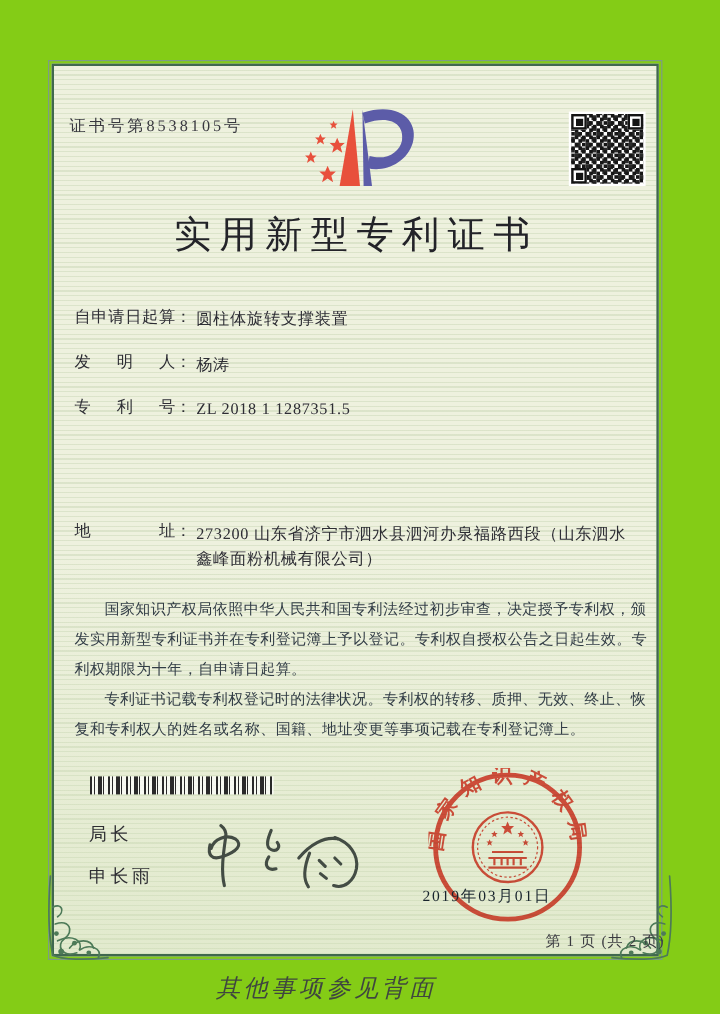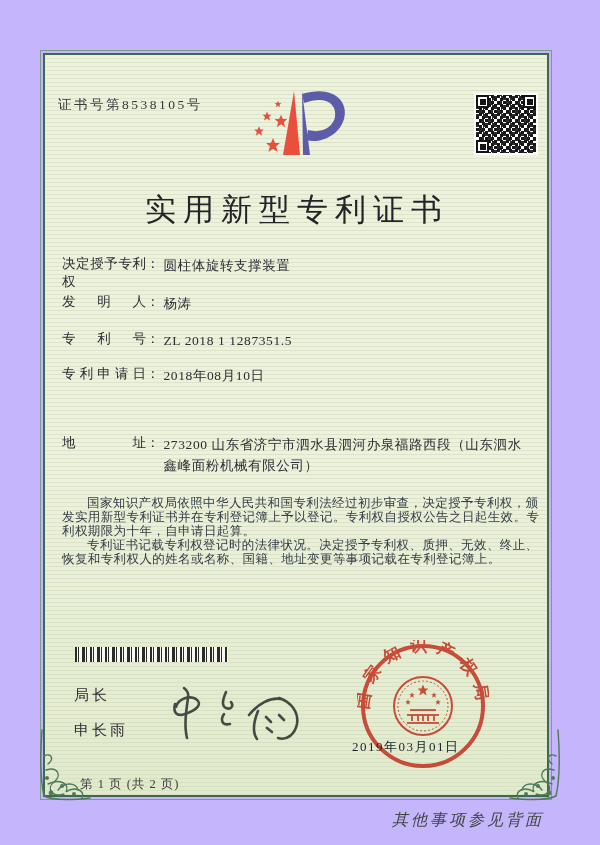--- a/index.html
+++ b/index.html
@@ -1,18 +1,18 @@
 <!DOCTYPE html>
 <html><head>
 <meta charset="utf-8">
 <style>
   html,body { margin:0; padding:0; background:#e8e4d8; }
   .page {
     position:relative; width:600px; height:845px; margin:0 auto;
-    background:#c4b5fd;
+    background:#84cc16;
     font-family:"Liberation Serif","DejaVu Serif",serif;
     color:#2b2b31; overflow:hidden;
   }
   
   .frame {
     position:absolute; left:40px; top:50px; width:512px; height:750px;
     border:1px solid #7d9c86; padding:2px; box-sizing:border-box;
   }
   .frame-inner {
     width:100%; height:100%; box-sizing:border-box;
@@ -35,57 +35,57 @@
     background:
       conic-gradient(#161616 25%, transparent 0 50%, #161616 0 75%, transparent 0) 0 0/6px 6px,
       conic-gradient(#2a2a2a 25%, transparent 0 50%, #2a2a2a 0 75%, transparent 0) 3px 1px/9px 9px,
       #fff;
   }
   .finder { position:absolute; width:13px; height:13px; border:2.5px solid #141414;
             background:#fff; box-sizing:border-box; }
   .finder::after { content:""; position:absolute; inset:1.5px; background:#141414; }
   .finder.tl { left:0; top:0; } .finder.tr { right:0; top:0; } .finder.bl { left:0; bottom:0; }
   .title {
-    position:absolute; left:40px; width:514px; top:189px; text-align:center;
+    position:absolute; left:40px; width:514px; top:175px; text-align:center;
     font-size:31px; font-weight:500; letter-spacing:7px; color:#232329;
   }
   
   .frow { position:absolute; left:62px; width:478px; font-size:13.5px; color:#2d2d34; }
   .flabel { display:inline-block; width:84px; text-align:justify; text-align-last:justify;
             vertical-align:top; }
   .fcolon { display:inline-block; margin-right:4px; vertical-align:top; }
   .fval  { display:inline-block; width:372px; vertical-align:top; line-height:21px;
            letter-spacing:0.6px; }
   .grant2 { position:absolute; left:235px; top:0; white-space:nowrap; }
   .legal {
     position:absolute; left:62px; top:496px; width:478px;
-    font-size:12.5px; line-height:14px; color:#323d46; letter-spacing:0.4px;
+    font-size:12.5px; line-height:25px; color:#323d46; letter-spacing:0.4px;
   }
   .legal p { margin:0; text-indent:2em; }
   .barcode {
     position:absolute; left:75px; top:647px; width:153px; height:15px;
     background:repeating-linear-gradient(90deg,
       #2a2a2a 0 2px, rgba(255,255,255,.7) 2px 3px,
       #2a2a2a 3px 4px, rgba(255,255,255,.7) 4px 7px,
       #2a2a2a 7px 10px, rgba(255,255,255,.7) 10px 11px,
       #2a2a2a 11px 12px, rgba(255,255,255,.7) 12px 15px);
   }
   .director-title { position:absolute; left:74px; top:686px; font-size:15px;
                     letter-spacing:3px; color:#2e2e33; font-family:"Liberation Sans","DejaVu Sans",sans-serif; }
   .director-name  { position:absolute; left:74px; top:721px; font-size:15px;
                     letter-spacing:3px; color:#2e2e33; font-family:Liberation Sans, sans-serif; }
   .signature { position:absolute; left:158px; top:666px; width:150px; height:88px; }
   .seal { position:absolute; left:357px; top:640px; width:132px; height:132px;
           opacity:0.9; mix-blend-mode:multiply; }
   .seal-date { position:absolute; left:352px; top:738px; width:145px; font-size:13px;
                letter-spacing:1.5px; color:#18242d; }
-  .page-no { position:absolute; left:40px; width:514px; top:776px; text-align:left;
-             font-size:12.5px; color:#3a3a40; letter-spacing:1px;padding-left:40px; }
-  .back-note { position:absolute; left:0; width:544px; top:810px; text-align:right;
-               font-size:16px; color:#3f463f; letter-spacing:3px; font-style:italic; }
+  .page-no { position:absolute; left:40px; width:514px; top:776px; text-align:right;
+             font-size:12.5px; color:#3a3a40; letter-spacing:1px; }
+  .back-note { position:absolute; left:0; width:544px; top:810px; text-align:center;
+               font-size:20px; color:#3f463f; letter-spacing:3px; font-style:italic; }
   .corner { position:absolute; width:60px; height:76px; }
   .corner.bl { left:38px; top:726px; }
   .corner.br { right:38px; top:726px; transform:scaleX(-1); }
 </style>
 </head>
 <body>
 
 <div class="page">
 
   <div class="frame">
@@ -148,38 +148,35 @@
     <div class="qr-grid">
       <div class="finder tl"></div>
       <div class="finder tr"></div>
       <div class="finder bl"></div>
     </div>
   </div>
 
   <div class="title">实用新型专利证书</div>
 
   <div class="frow" style="top:255px">
-    <span class="flabel">决定授予专利权</span><span class="fcolon">：</span><span class="fval">圆柱体旋转支撑装置</span>
+    <span class="flabel">自申请日起算</span><span class="fcolon">：</span><span class="fval">圆柱体旋转支撑装置</span>
   </div>
   <div class="frow" style="top:293px">
     <span class="flabel">发明人</span><span class="fcolon">：</span><span class="fval">杨涛</span>
   </div>
   <div class="frow" style="top:330px">
     <span class="flabel">专利号</span><span class="fcolon">：</span><span class="fval">ZL 2018 1 1287351.5</span>
   </div>
-  <div class="frow" style="top:365px">
-    <span class="flabel">专利申请日</span><span class="fcolon">：</span><span class="fval">2018年08月10日</span>
-  </div>
   <div class="frow" style="top:434px">
     <span class="flabel">地址</span><span class="fcolon">：</span><span class="fval">273200 山东省济宁市泗水县泗河办泉福路西段（山东泗水鑫峰面粉机械有限公司）</span>
   </div>
 
   <div class="legal">
     <p>国家知识产权局依照中华人民共和国专利法经过初步审查，决定授予专利权，颁发实用新型专利证书并在专利登记簿上予以登记。专利权自授权公告之日起生效。专利权期限为十年，自申请日起算。</p>
-    <p>专利证书记载专利权登记时的法律状况。决定授予专利权、质押、无效、终止、恢复和专利权人的姓名或名称、国籍、地址变更等事项记载在专利登记簿上。</p>
+    <p>专利证书记载专利权登记时的法律状况。专利权的转移、质押、无效、终止、恢复和专利权人的姓名或名称、国籍、地址变更等事项记载在专利登记簿上。</p>
   </div>
 
   <div class="barcode"></div>
 
   <div class="director-title">局长</div>
   <div class="director-name">申长雨</div>
 
   <svg class="signature" viewBox="0 0 150 88">
     <g fill="none" stroke="#434c44" stroke-width="2.6" stroke-linecap="round">
       <path d="M26,22 C30,25 31,28 30,32 C28,46 26,60 29,72"></path>

